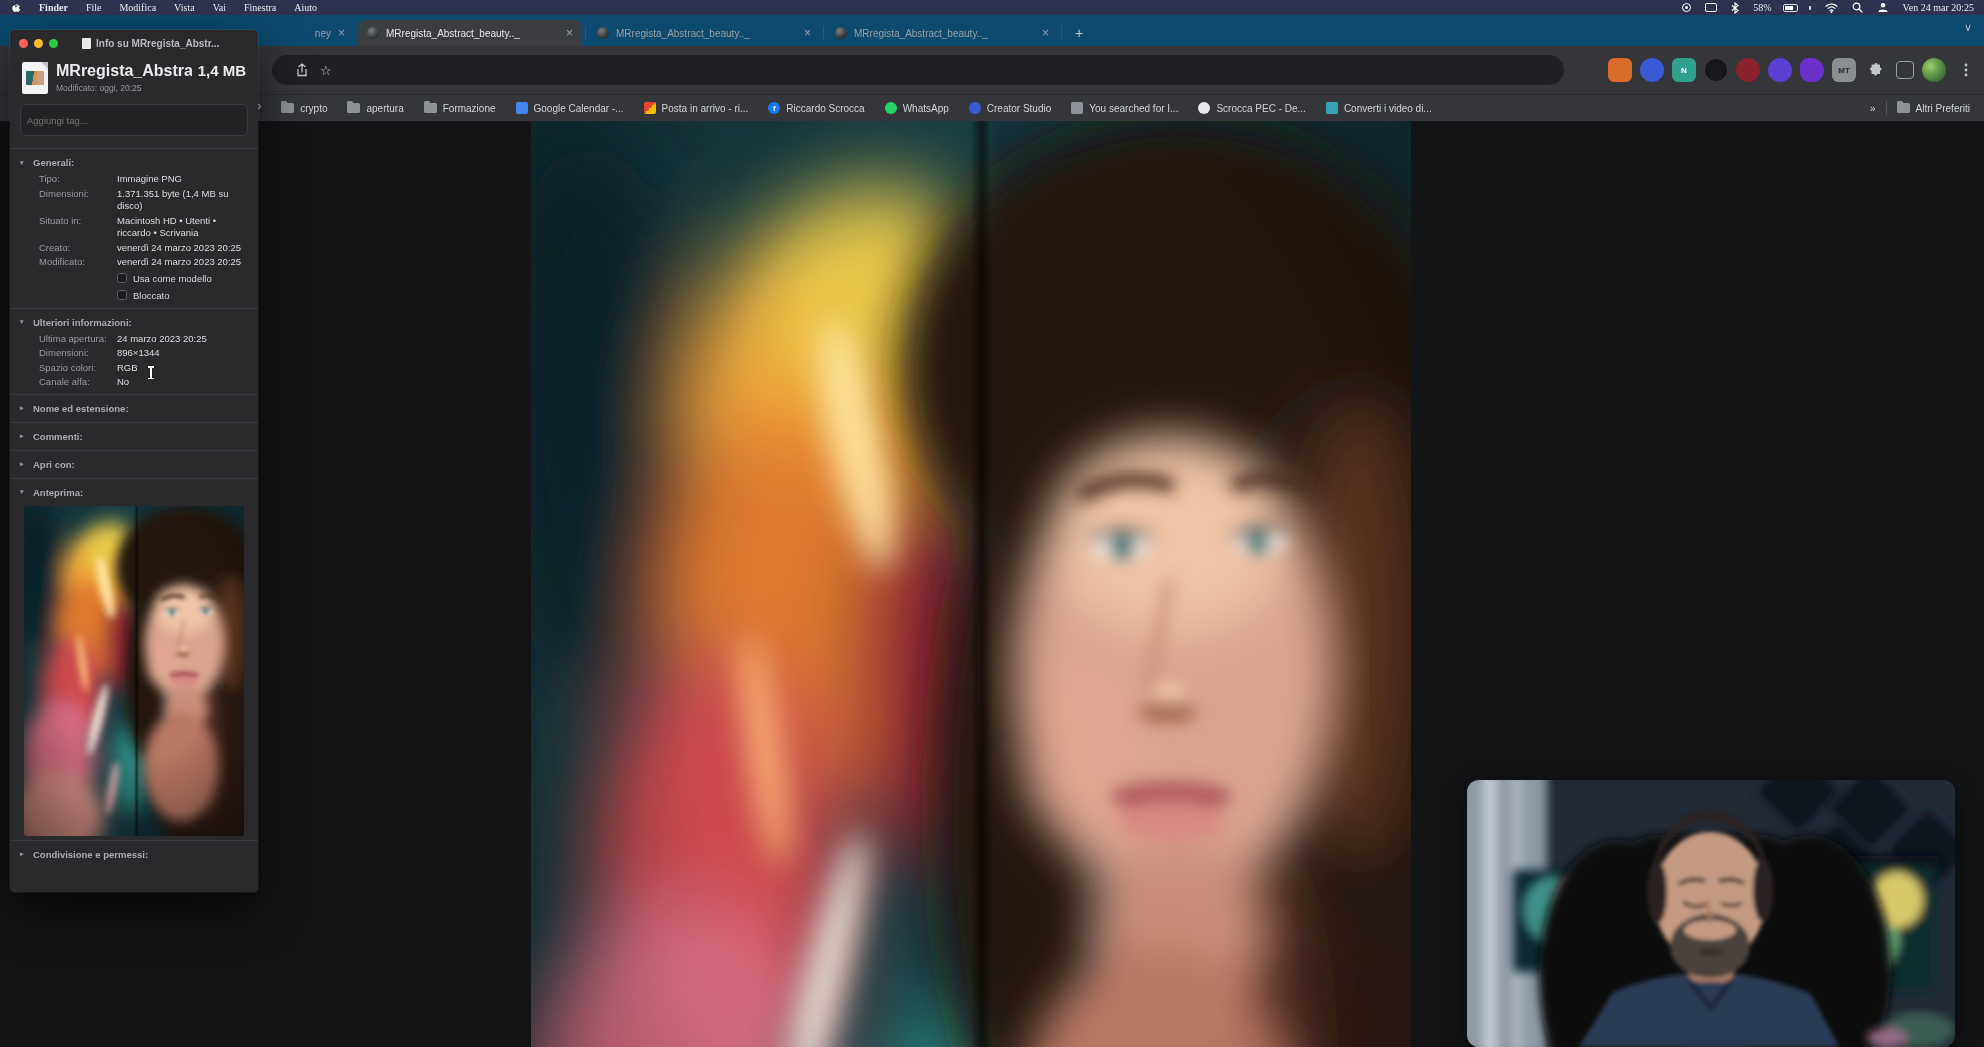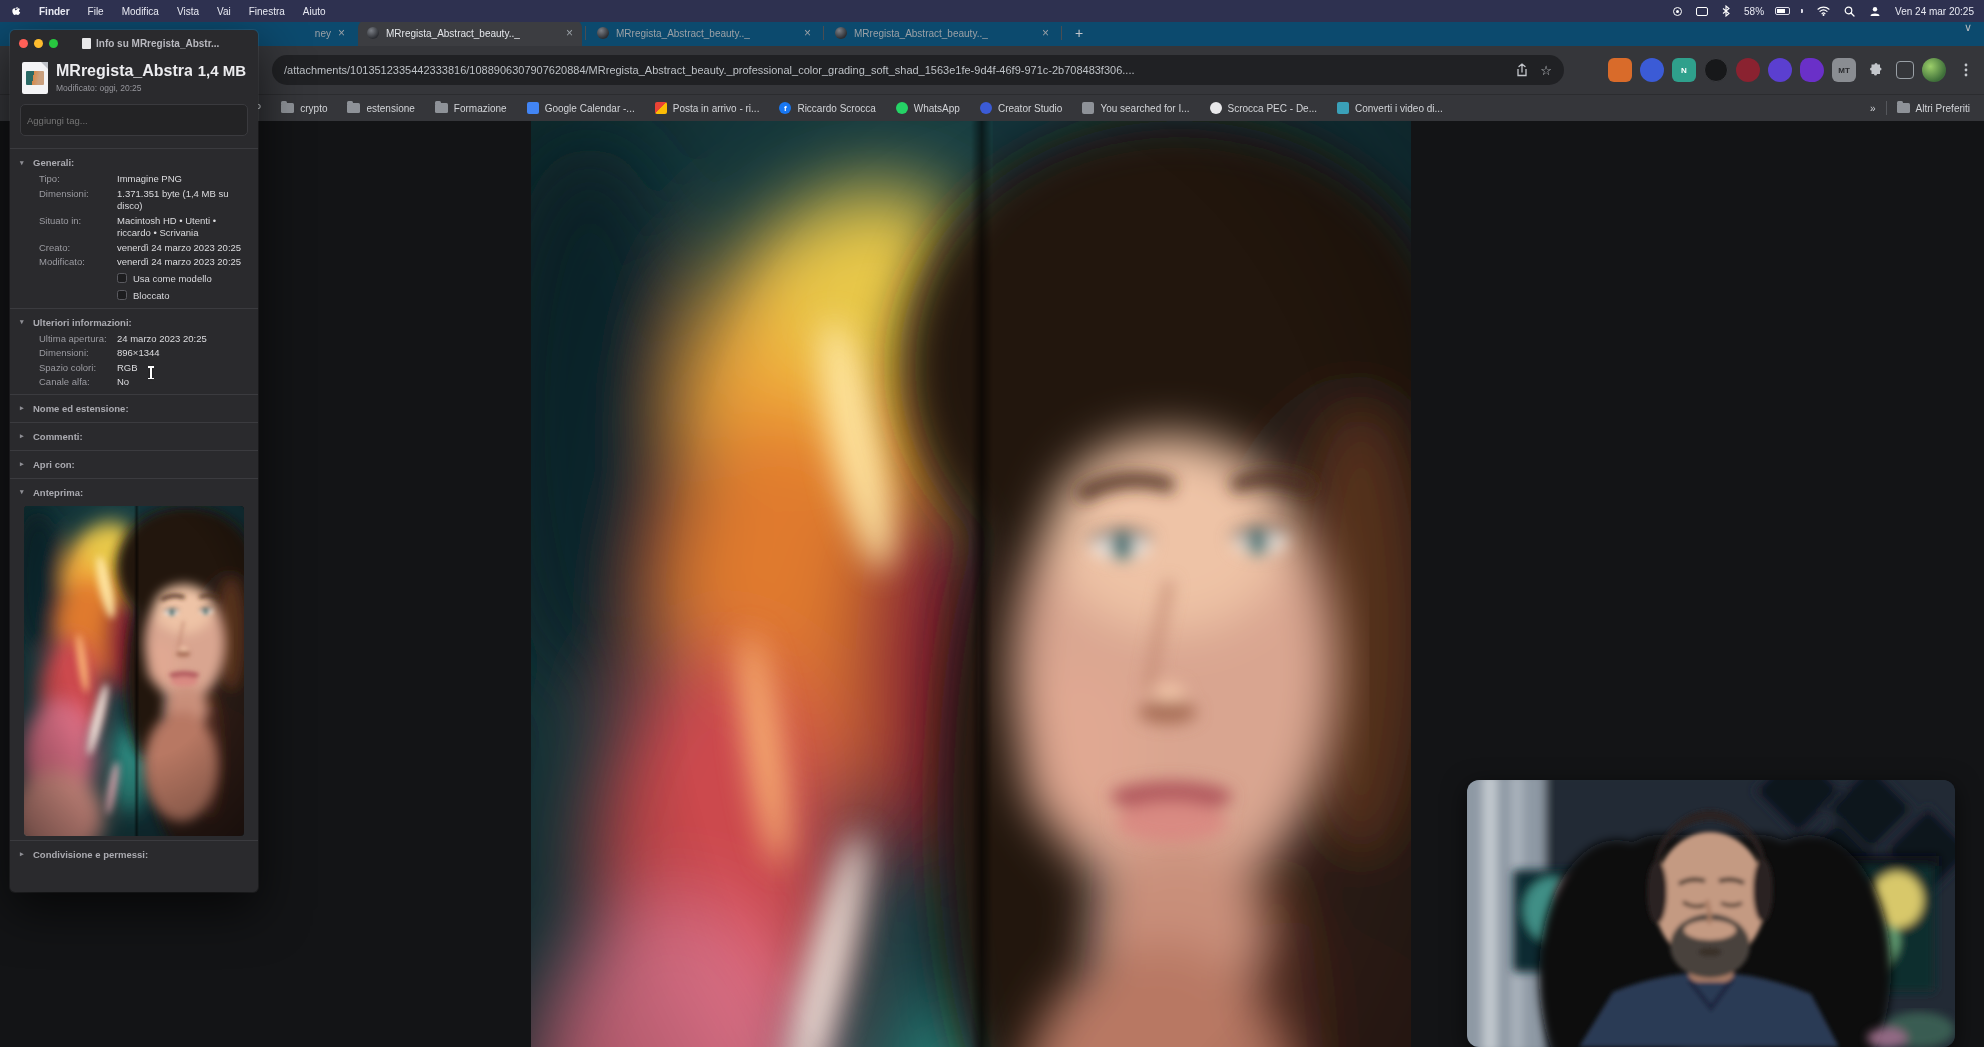--- a/index.html
+++ b/index.html
@@ -1,22 +1,22 @@
 <!DOCTYPE html>
 <html><head>
 <meta charset="utf-8">
 <style>
   * { margin:0; padding:0; box-sizing:border-box; }
   html,body { width:1984px; height:1047px; overflow:hidden; background:#050505;
     font-family:"Liberation Sans", sans-serif; -webkit-font-smoothing:antialiased; }
 
   
-  .menubar { position:absolute; left:0; top:0; width:1984px; height:22px;
+  .menubar { position:absolute; left:0; top:0; width:1984px; height:15px;
     background:#2e3150; color:#e8e9f2; display:flex; align-items:center;
-    font-size:10px; padding:0 10px; z-index:60; }
+    font-size:10px; padding:0 10px; z-index:60;font-family:Liberation Serif, serif; }
   .menubar .mleft { display:flex; align-items:center; gap:18px; }
   .menubar .mitem { white-space:nowrap; }
   .menubar .mitem.bold { font-weight:bold; }
   .menubar .mright { margin-left:auto; display:flex; align-items:center; gap:14px; }
   .sicon { display:inline-flex; align-items:center; justify-content:center; height:12px; }
   .rec-dot { width:9px; height:9px; border:1.5px solid #fff; border-radius:50%; position:relative; }
   .rec-dot:after { content:""; position:absolute; left:2px; top:2px; width:3px; height:3px; background:#fff; border-radius:50%; }
   .disp-ic { width:12px; height:9px; border:1.3px solid #fff; border-radius:2px; }
   .batt { display:flex; align-items:center; gap:11px; }
   .batt-body { width:15px; height:8px; border:1px solid #dcdce8; border-radius:2px; position:relative; }
@@ -278,21 +278,20 @@
     </div>
     <div class="tab-sep" style="left:585px;"></div>
     <div class="tab-sep" style="left:823px;"></div>
     <div class="tab-sep" style="left:1061px;"></div>
     <div class="newtab-btn">+</div>
     <div class="tabsearch-btn">∨</div>
   </div>
 
   <div class="toolbar">
     <div class="urlbar">
-      <span class="url-text">/attachments/1013512335442333816/1088906307907620884/MRregista_Abstract_beauty._professional_color_grading_soft_shad_1563e1fe-9d4f-46f9-971c-2b708483f306....</span>
       <span class="act">
         <svg width="12" height="14" viewBox="0 0 12 14">
             <path d="M6 1 L6 9 M3 3.5 L6 1 L9 3.5" stroke="#c3c6cb" stroke-width="1.3" fill="none" stroke-linecap="round"></path>
             <path d="M2 6 L2 12.5 L10 12.5 L10 6" stroke="#c3c6cb" stroke-width="1.3" fill="none"></path>
           </svg>
       </span>
       <span class="act" style="font-size:13px;">☆</span>
     </div>
     <div class="extrow">
       <span class="ext" style="background:#d96b2a;"></span>
@@ -323,21 +322,21 @@
   <div class="bookmarks">
     <span class="bk">
         <span>-UP</span>
       </span>
     <span class="bk">
         <span class="folder-ic"></span>
         <span>crypto</span>
       </span>
     <span class="bk">
         <span class="folder-ic"></span>
-        <span>estensione</span>
+        <span>apertura</span>
       </span>
     <span class="bk">
         <span class="folder-ic"></span>
         <span>Formazione</span>
       </span>
     <span class="bk">
         <span class="sq-ic" style="background:#4285f4;"></span>
         <span>Google Calendar -...</span>
       </span>
     <span class="bk">

